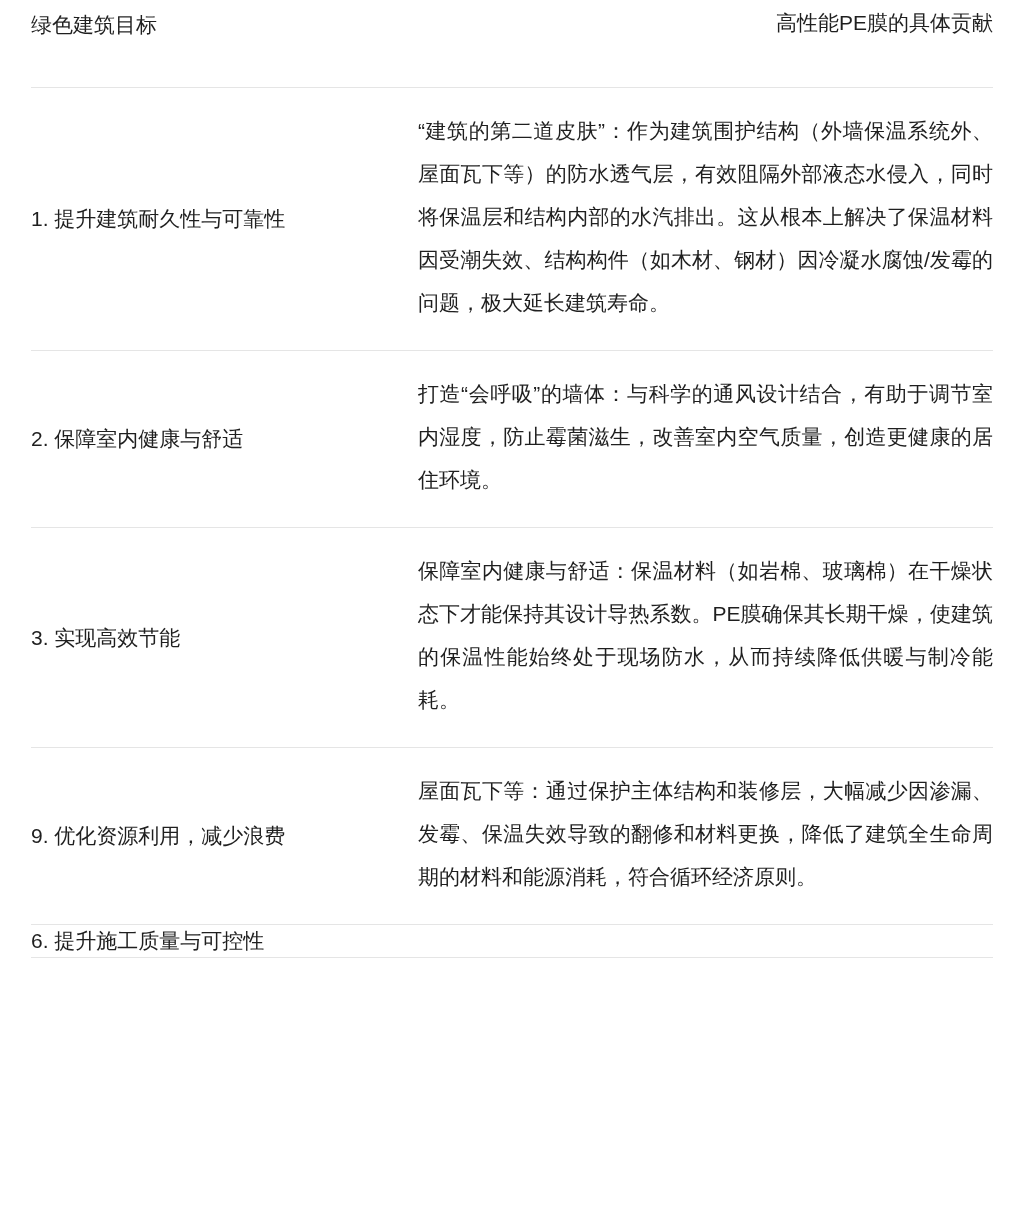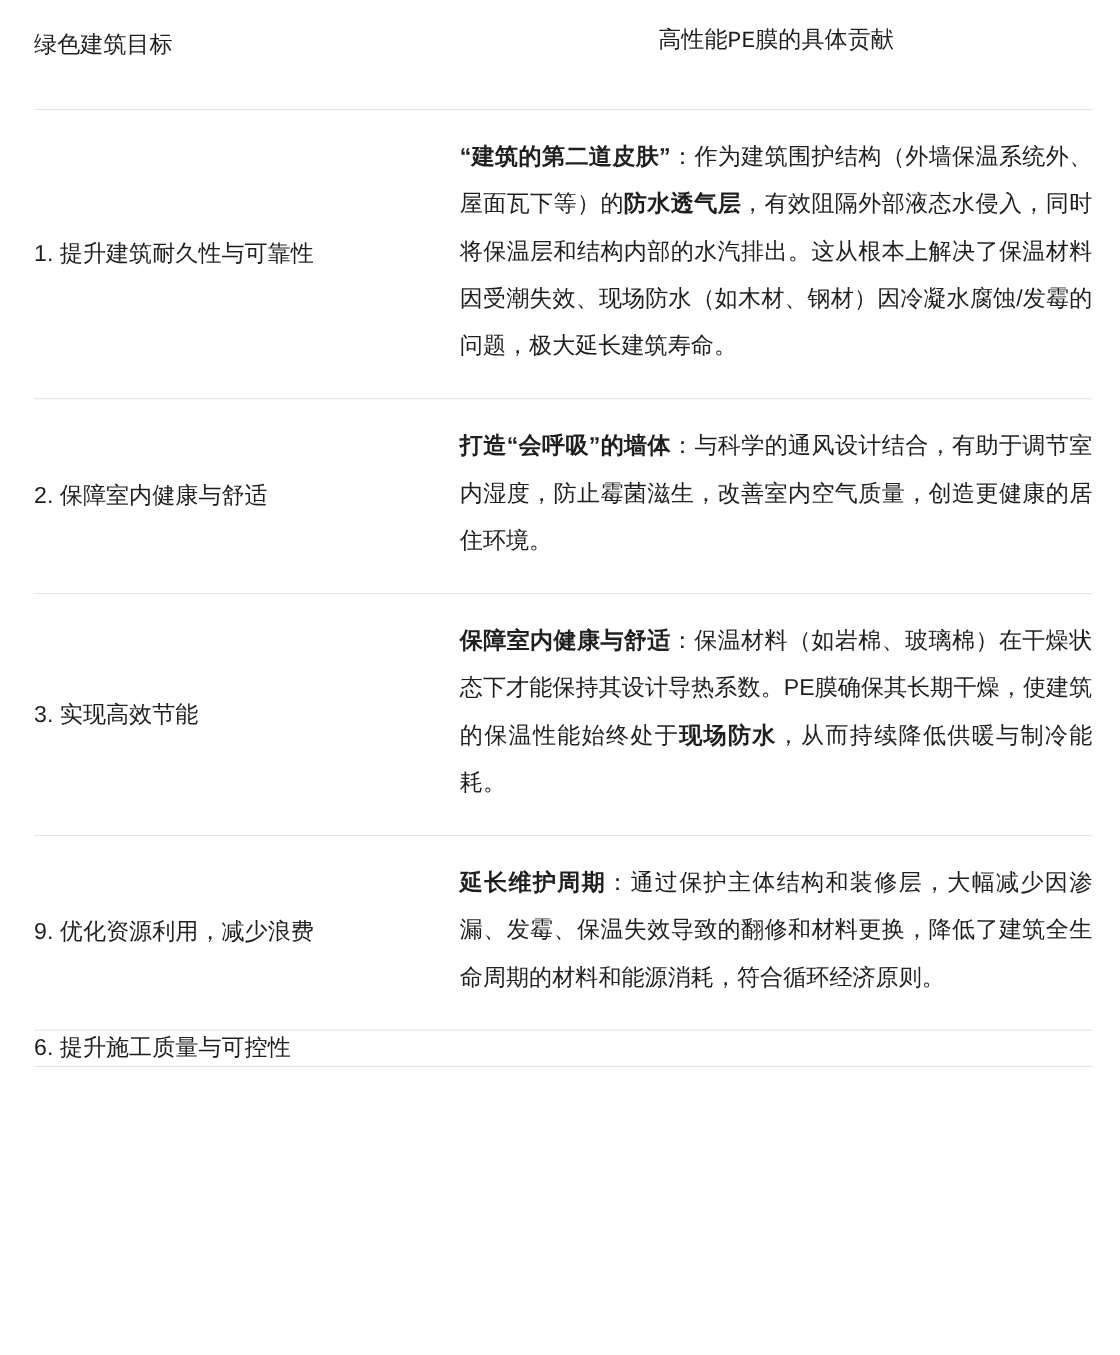--- a/index.html
+++ b/index.html
@@ -16,22 +16,22 @@
     width: 1018px;
     height: 1232px;
     background: var(--bg);
     color: var(--text);
     padding: 0 25px 0 31px;
     overflow: hidden;
   }
   .table { width: 100%; }
   .thead {
     display: flex;
-    height: 100px;
-    padding-top: 25px;
+    height: 88px;
+    padding-top: 9px;
     border-bottom: 1px solid var(--divider);
     font-size: 21px;
     font-weight: 400;
     line-height: 28px;
   }
   .row {
     display: flex;
     border-bottom: 1px solid var(--divider);
   }
   .cell-goal {
@@ -52,50 +52,49 @@
     flex: 1 1 auto;
     font-size: 21px;
     line-height: 43px;
     padding: 21px 0 26px;
     text-align: justify;
     text-justify: inter-ideograph;
   }
   .thead .cell-contrib {
     line-height: 28px;
     padding: 0;
-    text-align: center;
-    font-family: Liberation Mono, monospace;
+    text-align: right;
   }
   .seg { font-weight: 400; }
-  .seg.bold { font-weight: 700; margin-top: 16px; }
+  .seg.bold { font-weight: 400; margin-top: 16px; }
 </style>
 </head>
 <body>
 
 <div class="page">
   <div class="table">
     <div class="thead">
       <div class="cell-goal">绿色建筑目标</div>
       <div class="cell-contrib">高性能PE膜的具体贡献</div>
     </div>
     <div>
         <div class="row">
           <div class="cell-goal">1. 提升建筑耐久性与可靠性</div>
-          <div class="cell-contrib"><span class="seg bold">“建筑的第二道皮肤”</span><span class="seg">：作为建筑围护结构（外墙保温系统外、屋面瓦下等）的</span><span class="seg bold">防水透气层</span><span class="seg">，有效阻隔外部液态水侵入，同时将保温层和结构内部的水汽排出。这从根本上解决了保温材料因受潮失效、现场防水（如木材、钢材）因冷凝水腐蚀/发霉的问题，极大延长建筑寿命。</span></div>
+          <div class="cell-contrib"><span class="seg bold">“建筑的第二道皮肤”</span><span class="seg">：作为建筑围护结构（外墙保温系统外、屋面瓦下等）的</span><span class="seg bold">防水透气层</span><span class="seg">，有效阻隔外部液态水侵入，同时将保温层和结构内部的水汽排出。这从根本上解决了保温材料因受潮失效、结构构件（如木材、钢材）因冷凝水腐蚀/发霉的问题，极大延长建筑寿命。</span></div>
         </div>
         <div class="row">
           <div class="cell-goal">2. 保障室内健康与舒适</div>
           <div class="cell-contrib"><span class="seg bold">打造“会呼吸”的墙体</span><span class="seg">：与科学的通风设计结合，有助于调节室内湿度，防止霉菌滋生，改善室内空气质量，创造更健康的居住环境。</span></div>
         </div>
         <div class="row">
           <div class="cell-goal">3. 实现高效节能</div>
           <div class="cell-contrib"><span class="seg bold">保障室内健康与舒适</span><span class="seg">：保温材料（如岩棉、玻璃棉）在干燥状态下才能保持其设计导热系数。PE膜确保其长期干燥，使建筑的保温性能始终处于</span><span class="seg bold">现场防水</span><span class="seg">，从而持续降低供暖与制冷能耗。</span></div>
         </div>
         <div class="row">
           <div class="cell-goal">9. 优化资源利用，减少浪费</div>
-          <div class="cell-contrib"><span class="seg bold">延长维护周期</span><span class="seg">：通过保护主体结构和装修层，大幅减少因渗漏、发霉、保温失效导致的翻修和材料更换，降低了建筑全生命周期的材料和能源消耗，符合循环经济原则。</span></div>
+          <div class="cell-contrib"><span class="seg bold">屋面瓦下等</span><span class="seg">：通过保护主体结构和装修层，大幅减少因渗漏、发霉、保温失效导致的翻修和材料更换，降低了建筑全生命周期的材料和能源消耗，符合循环经济原则。</span></div>
         </div>
         <div class="row">
           <div class="cell-goal">6. 提升施工质量与可控性</div>
         </div>
       </div>
   </div>
 </div>
 
 </body></html>

